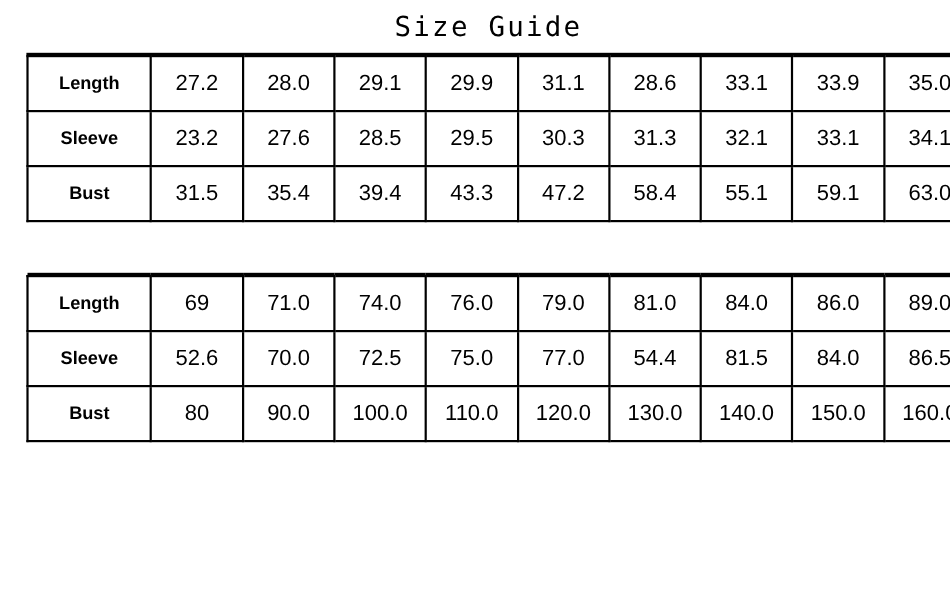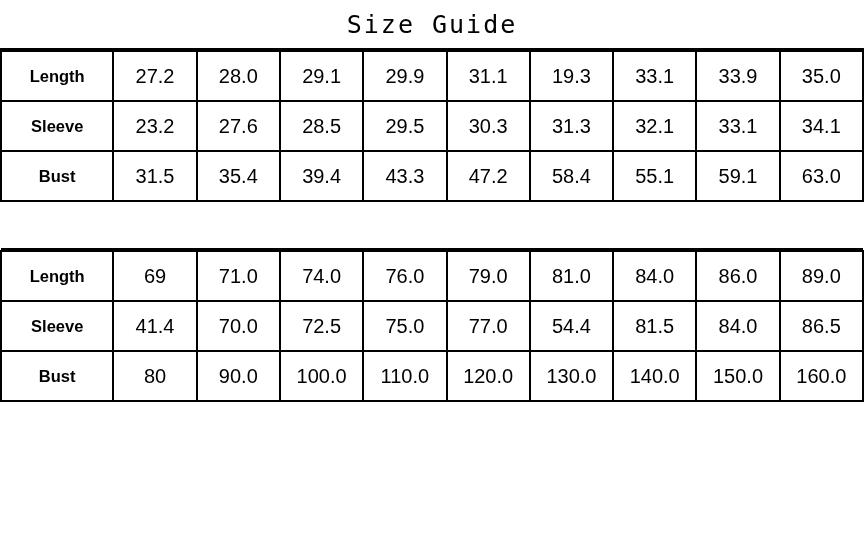--- a/index.html
+++ b/index.html
@@ -13,20 +13,21 @@
     font-family: "Liberation Sans", sans-serif;
     color: #000000;
     overflow: hidden;
   }
   .page {
     width: 864px;
     height: 412px;
     box-sizing: border-box;
     display: flex;
     flex-direction: column;
+    padding-left: 24px;
   }
   .title {
     height: 50px;
     line-height: 50px;
     text-align: center;
     font-family: "DejaVu Sans Mono", monospace;
     font-size: 25px;
     letter-spacing: 2px;
     color: #000;
     border-bottom: 2px solid #000;
@@ -106,21 +107,21 @@
       <col class="datacol">
     </colgroup>
     <tbody>
       <tr>
         <td class="rowlabel">Length</td>
         <td class="val">27.2</td>
         <td class="val">28.0</td>
         <td class="val">29.1</td>
         <td class="val">29.9</td>
         <td class="val">31.1</td>
-        <td class="val">19.3</td>
+        <td class="val">28.6</td>
         <td class="val">33.1</td>
         <td class="val">33.9</td>
         <td class="val">35.0</td>
       </tr>
       <tr>
         <td class="rowlabel">Sleeve</td>
         <td class="val">23.2</td>
         <td class="val">27.6</td>
         <td class="val">28.5</td>
         <td class="val">29.5</td>
@@ -178,21 +179,21 @@
         <td class="val">74.0</td>
         <td class="val">76.0</td>
         <td class="val">79.0</td>
         <td class="val">81.0</td>
         <td class="val">84.0</td>
         <td class="val">86.0</td>
         <td class="val">89.0</td>
       </tr>
       <tr>
         <td class="rowlabel">Sleeve</td>
-        <td class="val">41.4</td>
+        <td class="val">52.6</td>
         <td class="val">70.0</td>
         <td class="val">72.5</td>
         <td class="val">75.0</td>
         <td class="val">77.0</td>
         <td class="val">54.4</td>
         <td class="val">81.5</td>
         <td class="val">84.0</td>
         <td class="val">86.5</td>
       </tr>
       <tr>

